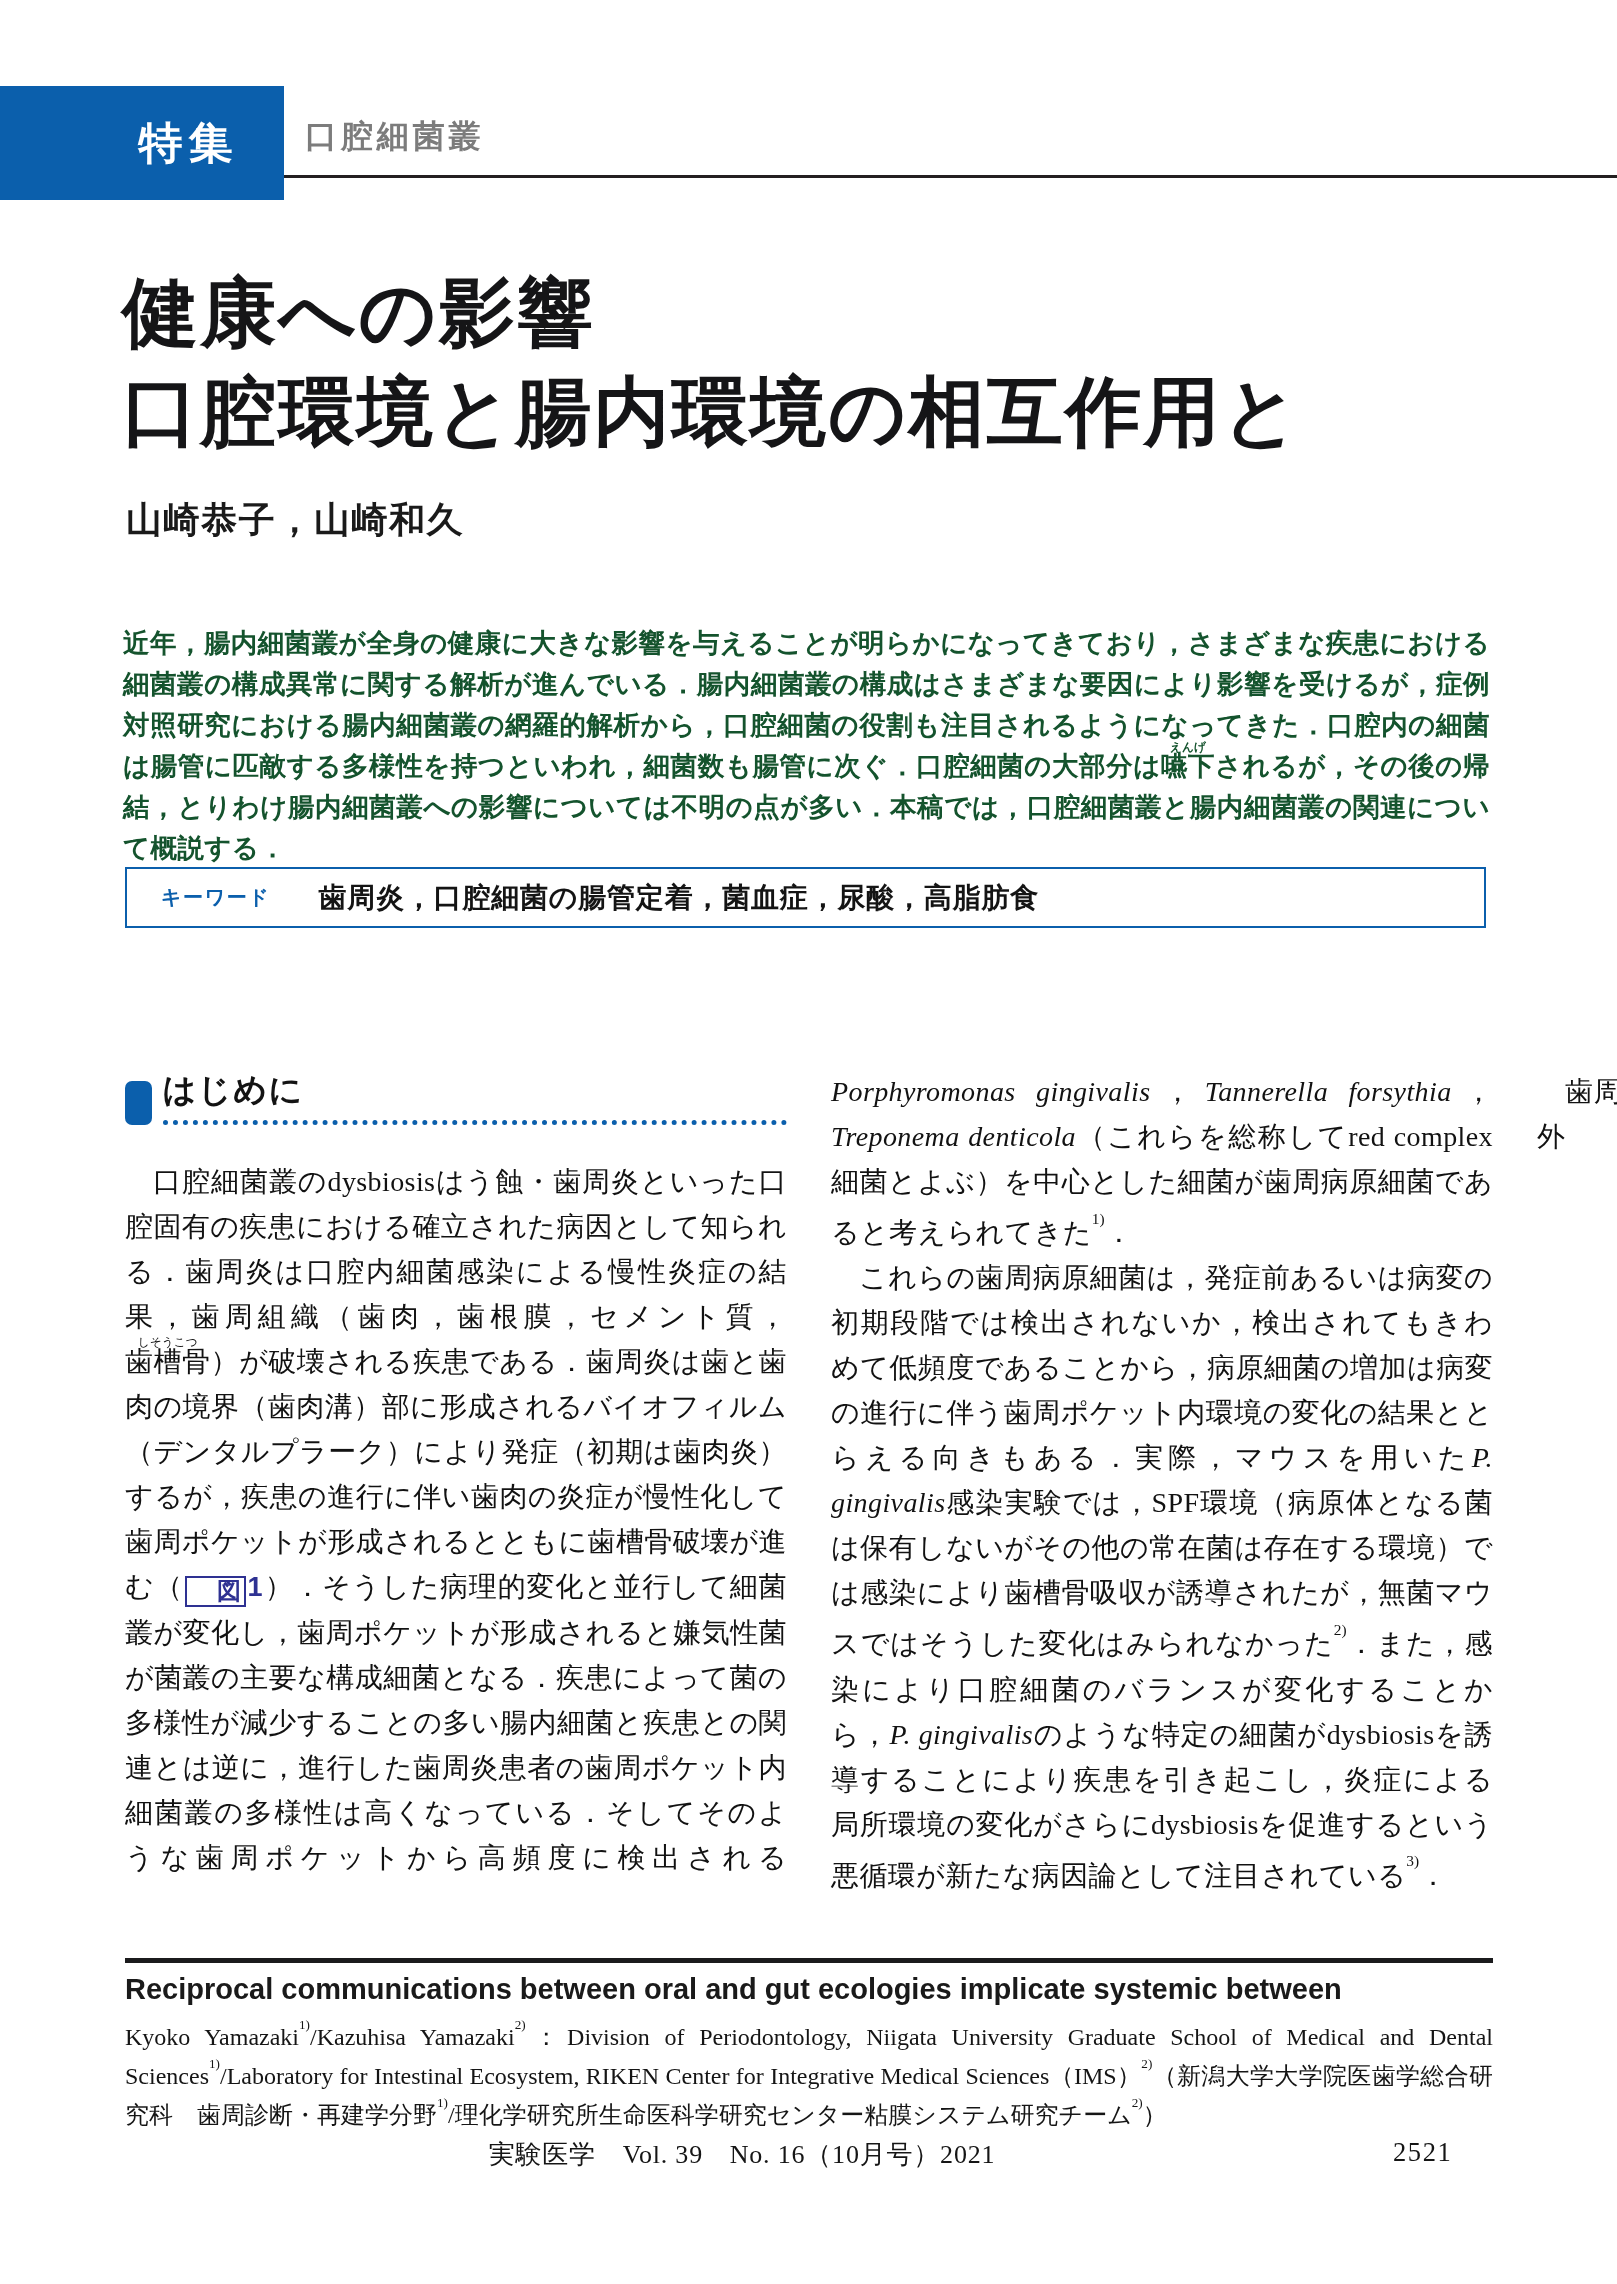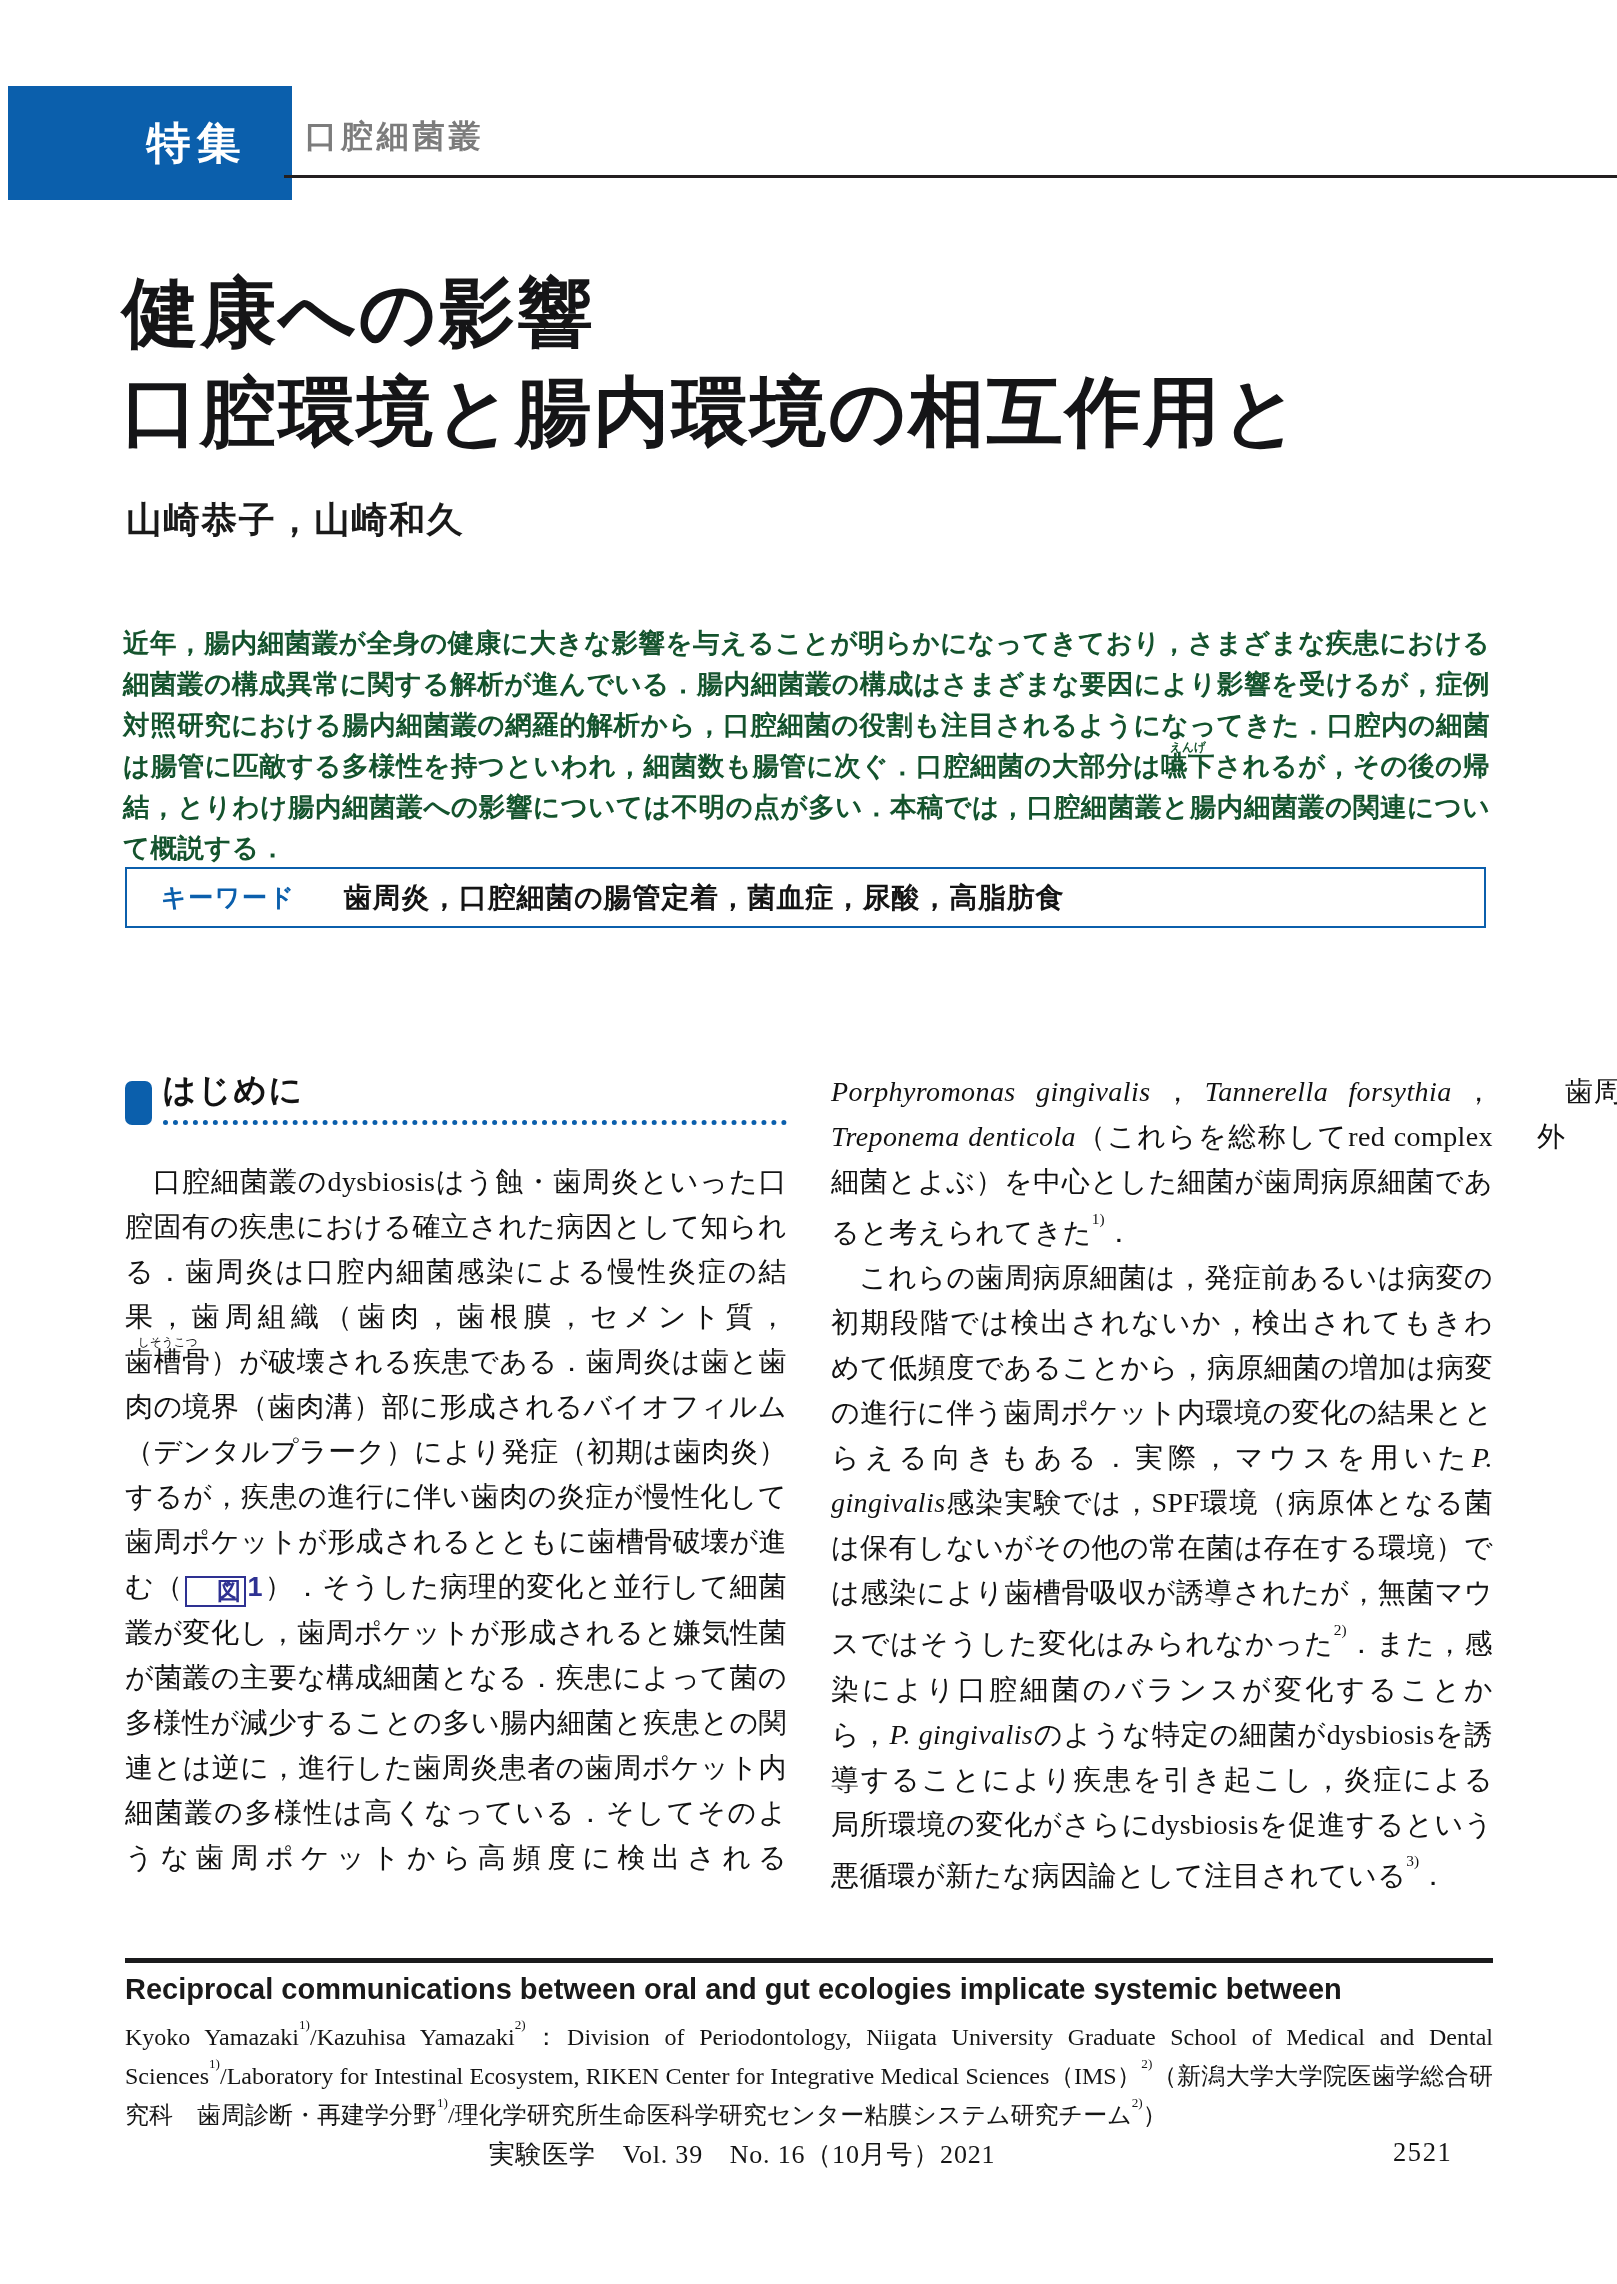--- a/index.html
+++ b/index.html
@@ -10,21 +10,21 @@
     --serif:"Liberation Serif","DejaVu Serif",serif;
     --sans:"Liberation Sans","DejaVu Sans",sans-serif;
   }
   *{margin:0;padding:0;box-sizing:border-box;}
   html,body{background:#ffffff;}
   body{width:1618px;height:2284px;position:relative;font-family:var(--sans);color:var(--ink);}
   .page{position:absolute;inset:0;background:#ffffff;overflow:hidden;}
 
   
   .feature-box{
-    position:absolute;left:8px;top:86px;width:284px;height:114px;background:var(--blue);
+    position:absolute;left:0;top:86px;width:284px;height:114px;background:var(--blue);
     display:flex;align-items:center;justify-content:flex-end;padding-right:45px;
   }
   .feature-box .label{color:#ffffff;font-size:44px;font-weight:900;letter-spacing:6.2px;font-family:var(--sans);}
   .series-title{
     position:absolute;left:305px;top:115px;font-size:32px;font-weight:800;color:var(--gray);
     letter-spacing:3.9px;font-family:var(--sans);
   }
   .header-rule{position:absolute;left:284px;right:0;top:175px;height:3.1px;background:#231f20;}
 
   
@@ -40,21 +40,21 @@
     position:absolute;left:123px;top:623px;width:1367px;
     font-size:26.5px;line-height:41px;font-weight:700;color:#14532d;
     text-align:justify;font-family:var(--sans);letter-spacing:0.4px;
   }
 
   
   .keyword-box{
     position:absolute;left:125px;top:867px;width:1361px;height:61px;
     border:2.3px solid var(--blue);display:flex;align-items:center;padding-left:34px;
   }
-  .keyword-box .kw-label{color:var(--blue);font-size:25px;font-weight:800;letter-spacing:1.6px;flex:none;}
+  .keyword-box .kw-label{color:var(--blue);font-size:20px;font-weight:800;letter-spacing:1.6px;flex:none;}
   .keyword-box .kw-text{margin-left:48px;font-size:28px;font-weight:600;color:#141414;letter-spacing:0.8px;}
 
   
   .body-columns{
     position:absolute;left:125px;top:1069px;width:1368px;height:840px;
     column-count:2;column-gap:44px;column-fill:auto;
     font-family:var(--serif);font-size:28px;line-height:45px;color:#121212;
     text-align:justify;letter-spacing:0.4px;
   }
   .body-columns p{text-indent:28px;orphans:1;widows:1;}

